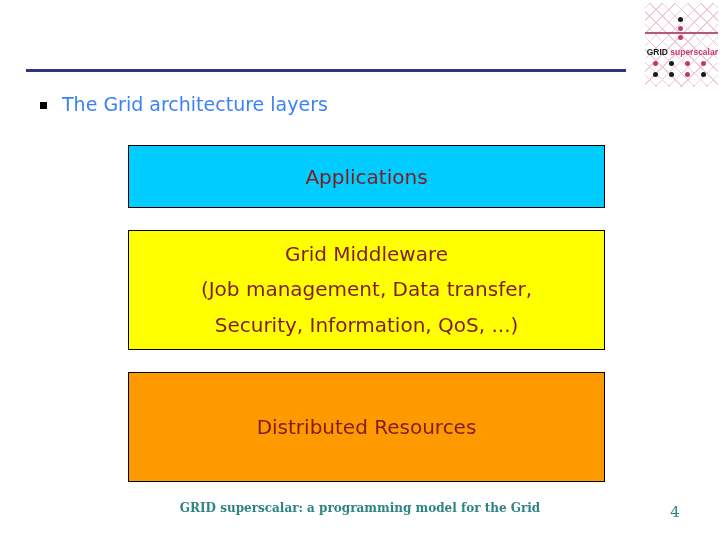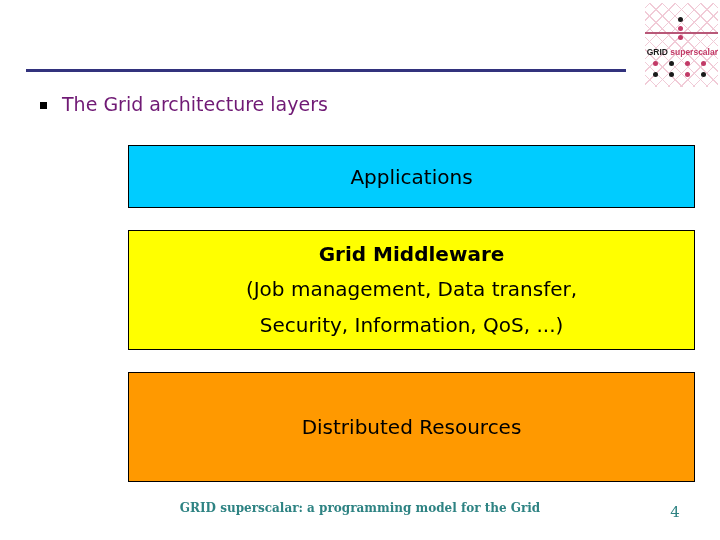--- a/index.html
+++ b/index.html
@@ -18,32 +18,32 @@
     color: #2E9696; font-family: "DejaVu Sans", sans-serif;
   }
   .rule {
     position: absolute; left: 26px; top: 69px;
     width: 600px; height: 3px; background: #32327D;
   }
 
   
   .bullet-row { position: absolute; left: 40px; top: 93px; display: flex; }
   .bullet-square { width: 7px; height: 7px; background: #000; margin-top: 9px; margin-right: 15px; }
-  .bullet-text { font-size: 19px; color: #701a75; }
+  .bullet-text { font-size: 19px; color: #3b82f6; }
 
   
   .box {
-    position: absolute; left: 128px; width: 567px;
+    position: absolute; left: 128px; width: 477px;
     border: 1px solid #000; box-sizing: border-box;
     display: flex; flex-direction: column; justify-content: center;
-    text-align: center; font-size: 20px; color: #000000;
+    text-align: center; font-size: 20px; color: #7f1d1d;
   }
   .box-apps { top: 145px; height: 63px; }
   .box-mw { top: 230px; height: 120px; line-height: 35.5px; }
-  .mw-title { font-weight: 700; }
+  .mw-title { font-weight: 400; }
   .box-res { top: 372px; height: 110px; }
 
   
   .footer {
     position: absolute; left: 0; top: 501px; width: 720px;
     text-align: center; font-family: "DejaVu Serif", serif;
     font-weight: 700; font-size: 12px; color: #2E8383;
   }
   .page-number {
     position: absolute; left: 660px; top: 503px; width: 30px;

